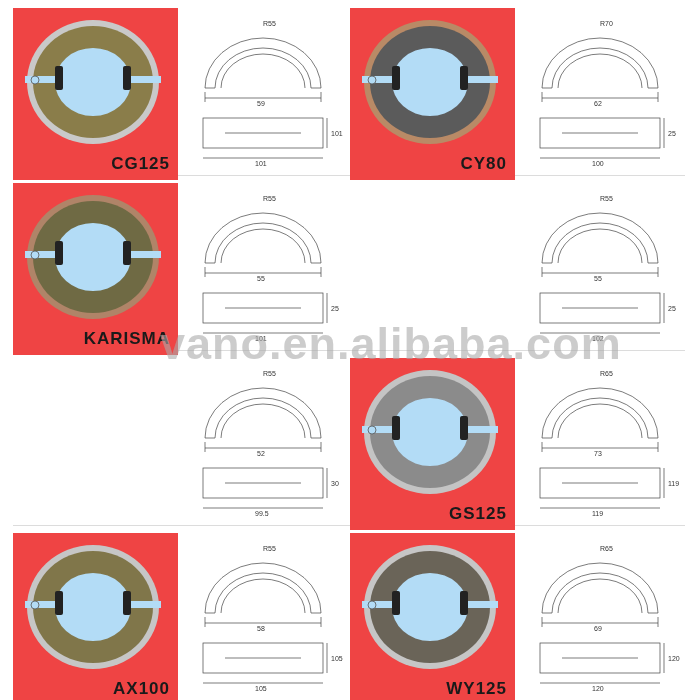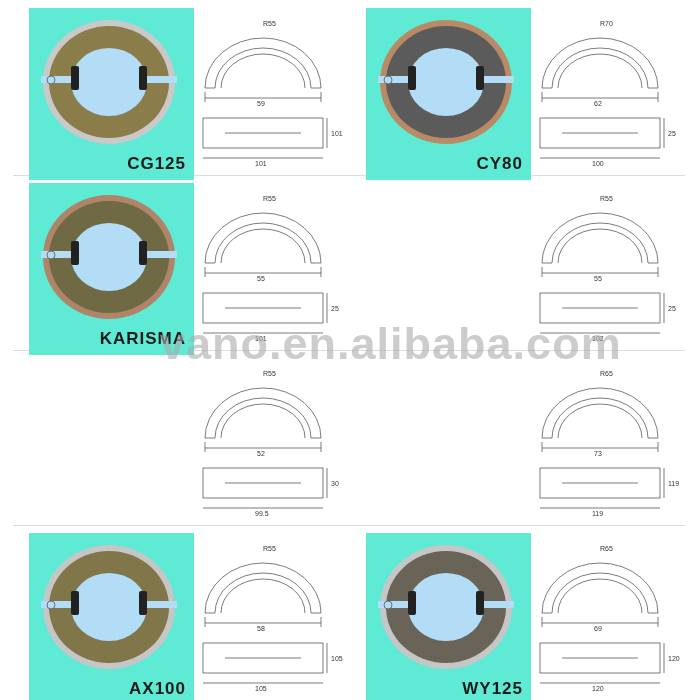--- a/index.html
+++ b/index.html
@@ -1,19 +1,19 @@
 <!DOCTYPE html>
 <html><head>
 <meta charset="utf-8">
 <style>
   html, body { margin:0; padding:0; background:#ffffff; }
   body { width:700px; height:700px; position:relative; overflow:hidden; font-family:"Liberation Sans", sans-serif; }
   .row-divider { position:absolute; left:13px; width:672px; height:1px; background:#dcdcdc; }
   .cell { position:absolute; width:335px; height:160px; }
-  .photo { position:absolute; left:16px; top:0; width:165px; height:172px; background:#5eead4; overflow:hidden; }
+  .photo { position:absolute; left:0; top:0; width:165px; height:172px; background:#ef4444; overflow:hidden; }
   .photo svg { position:absolute; left:8px; top:6px; }
   .model { position:absolute; right:8px; bottom:6px; font-size:17px; font-weight:bold; color:#1a1a1a; letter-spacing:1px; }
   .drawing { position:absolute; left:172px; top:0; width:160px; height:160px; }
   .drawing svg { position:absolute; left:0; top:0; }
   .dim { font-family:"Liberation Sans", sans-serif; font-size:7px; fill:#333; }
   .watermark { position:absolute; left:160px; top:318px; font-size:45px; font-weight:bold; color:rgba(170,170,170,0.6); letter-spacing:1px; white-space:nowrap; }
 </style>
 </head>
 <body>
 
@@ -157,20 +157,32 @@
       <line x1="142" y1="110" x2="142" y2="140"></line>
     </g>
     <text class="dim radius-text" x="78" y="18">R55</text>
     <text class="dim center-text" x="72" y="98">52</text>
     <text class="dim width-text" x="70" y="158">99.5</text>
     <text class="dim height-text" x="146" y="128">30</text>
   </svg>
 </div>
     </div>
     <div class="cell" style="left: 350px; top: 358px;">
+      <div class="photo">
+  <svg width="150" height="135" viewBox="0 0 150 135">
+    <ellipse cx="72" cy="68" rx="66" ry="62" class="lining" fill="#c4c4c4"></ellipse>
+    <ellipse cx="72" cy="68" rx="60" ry="56" class="shoe" fill="#8b8b8b"></ellipse>
+    <ellipse cx="72" cy="68" rx="38" ry="34" fill="#b3dcf6"></ellipse>
+    <rect x="4" y="62" width="136" height="7" fill="#b3dcf6"></rect>
+    <rect x="34" y="52" width="8" height="24" fill="#222" rx="2"></rect>
+    <rect x="102" y="52" width="8" height="24" fill="#222" rx="2"></rect>
+    <circle cx="14" cy="66" r="4" fill="#b3dcf6" stroke="#555" stroke-width="0.8"></circle>
+  </svg>
+<div class="model">GS125</div>
+      </div>
       <div class="drawing">
   <svg width="160" height="160" viewBox="0 0 160 160">
     <g fill="none" stroke="#444" stroke-width="0.7">
       <path d="M20 80 A58 50 0 0 1 136 80 L126 80 A48 40 0 0 0 30 80 Z"></path>
       <path d="M36 80 A42 34 0 0 1 120 80"></path>
       <line x1="20" y1="90" x2="136" y2="90"></line>
       <line x1="20" y1="84" x2="20" y2="94"></line>
       <line x1="136" y1="84" x2="136" y2="94"></line>
       <rect x="18" y="110" width="120" height="30"></rect>
       <line x1="40" y1="125" x2="116" y2="125"></line>

